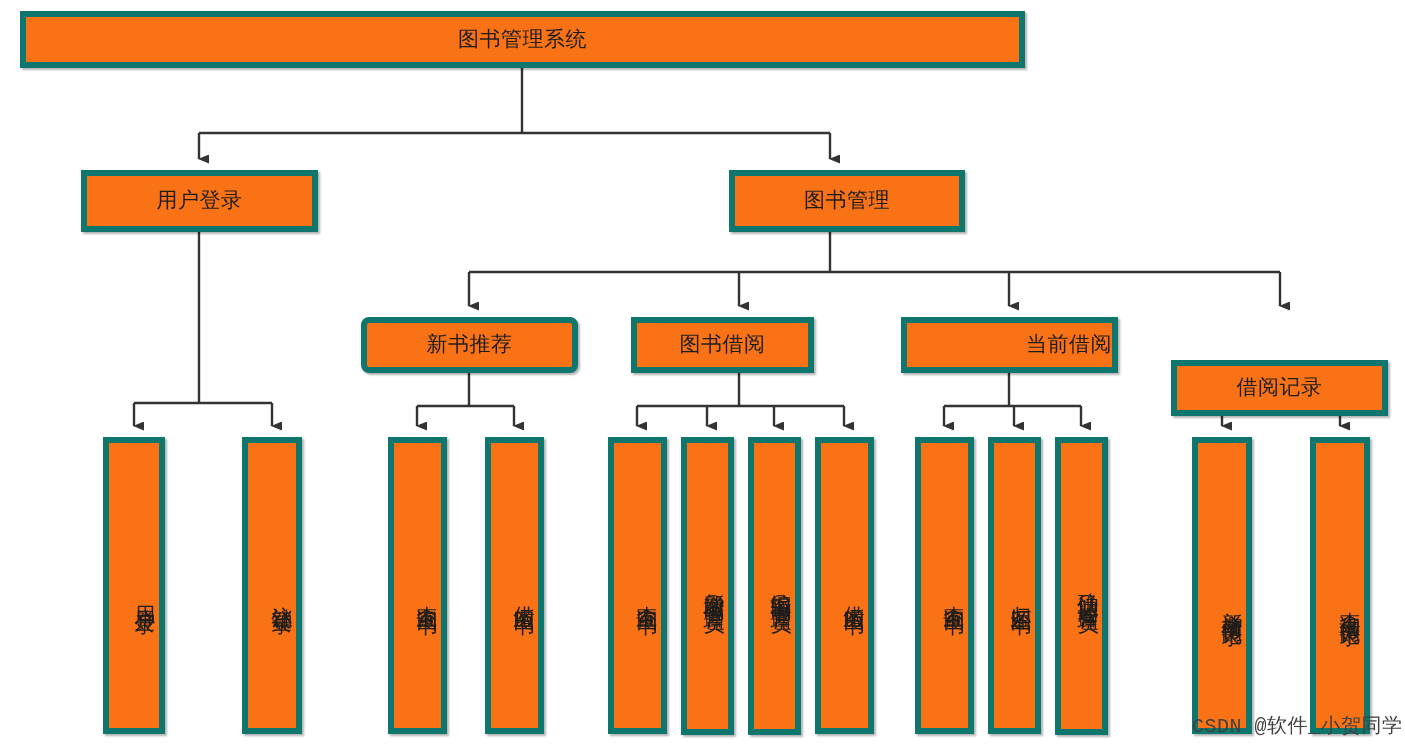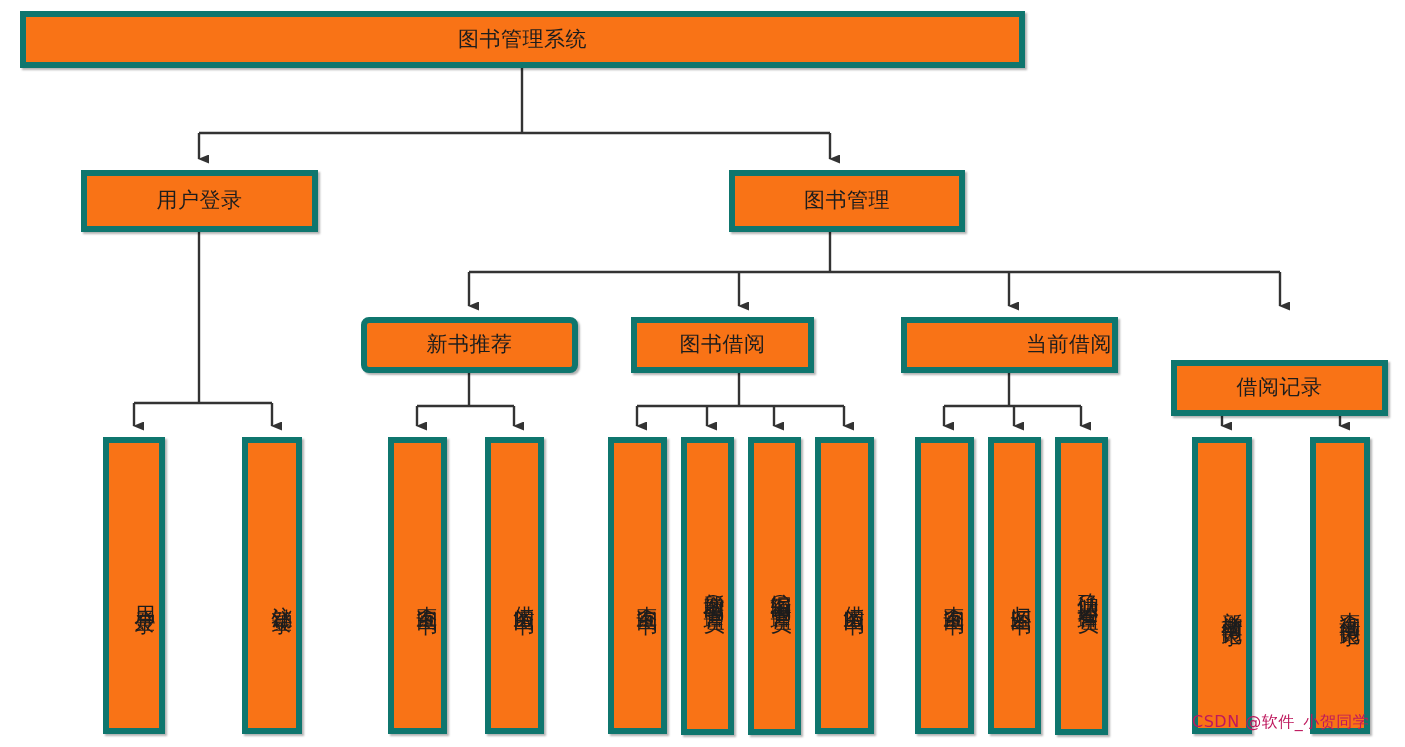--- a/index.html
+++ b/index.html
@@ -54,24 +54,25 @@
     letter-spacing: 3px;
   }
   .node .label {
     display: block;
     white-space: pre-wrap;
   }
   .watermark {
     position: absolute;
     left: 1192px;
     top: 712px;
-    font-size: 16px;
-    color: #be185d;
+    font-size: 20px;
+    color: #404040;
     white-space: nowrap;
     letter-spacing: 0.5px;
+    font-family: Liberation Mono, monospace;
   }
 </style>
 </head>
 <body>
 
 <div id="diagram-root">
 
   <svg class="wires" viewBox="0 0 1405 747">
     <defs>
       <marker id="arrowhead" markerWidth="9" markerHeight="11" refX="4.5" refY="10" orient="auto" markerUnits="userSpaceOnUse">

